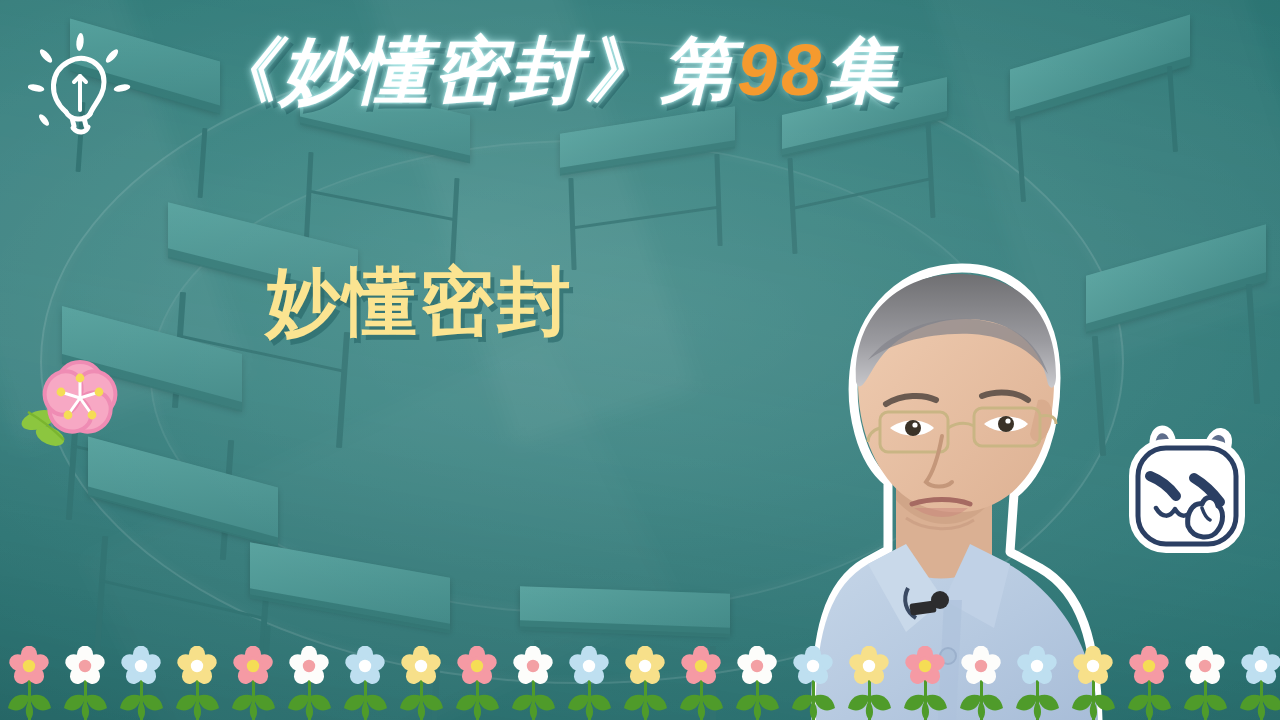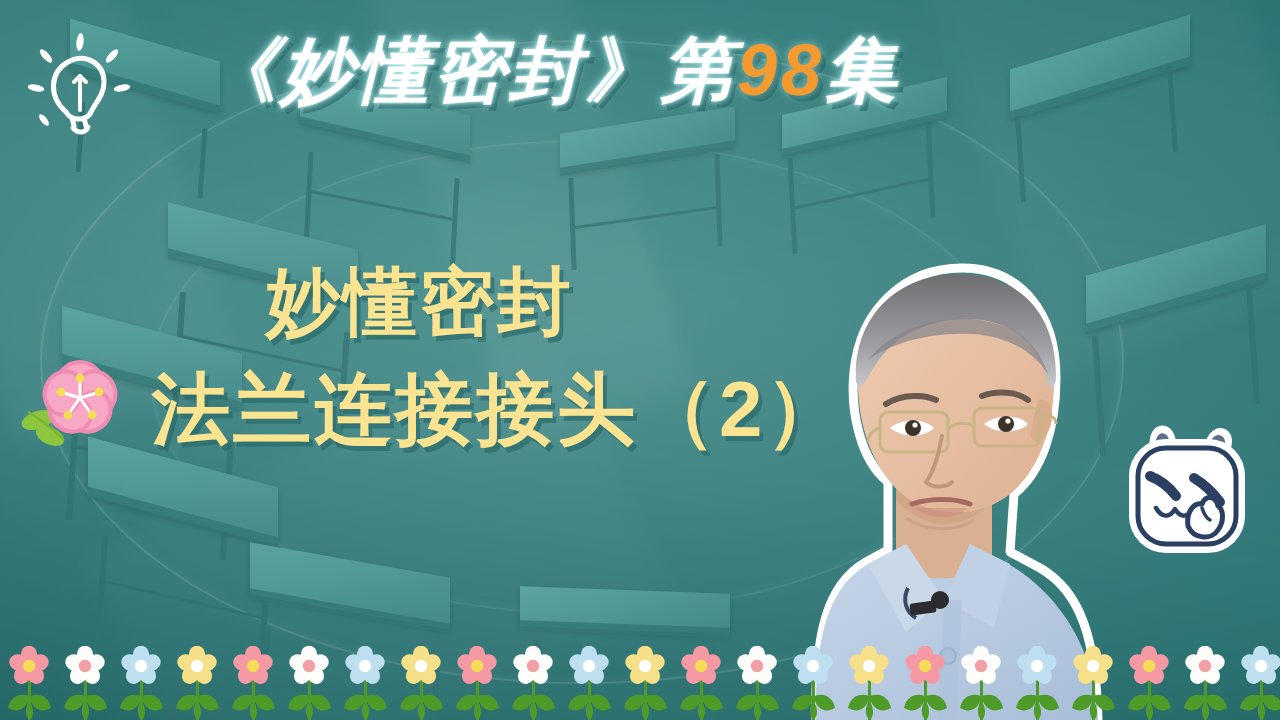--- a/index.html
+++ b/index.html
@@ -243,21 +243,20 @@
           <circle cx="19" cy="-6" r="4.4"></circle>
           <circle cx="12" cy="17" r="4.4"></circle>
           <circle cx="-12" cy="17" r="4.4"></circle>
           <circle cx="-19" cy="-6" r="4.4"></circle>
         </g>
       </g>
     </svg>
   </div>
 
   <div class="hl hl-1">妙懂密封</div>
-  <div class="hl hl-2">法兰连接接头（2）</div>
 
   <div class="portrait">
     <svg viewBox="0 0 360 488" width="360" height="488" aria-hidden="true">
       <defs>
         <clipPath id="pclip">
             <rect x="0" y="0" width="360" height="488"></rect>
           </clipPath>
         <linearGradient id="skin" x1="0" y1="0" x2="1" y2="1">
           <stop offset="0%" stop-color="#f0cdb2"></stop>
             <stop offset="100%" stop-color="#ddb193"></stop>

